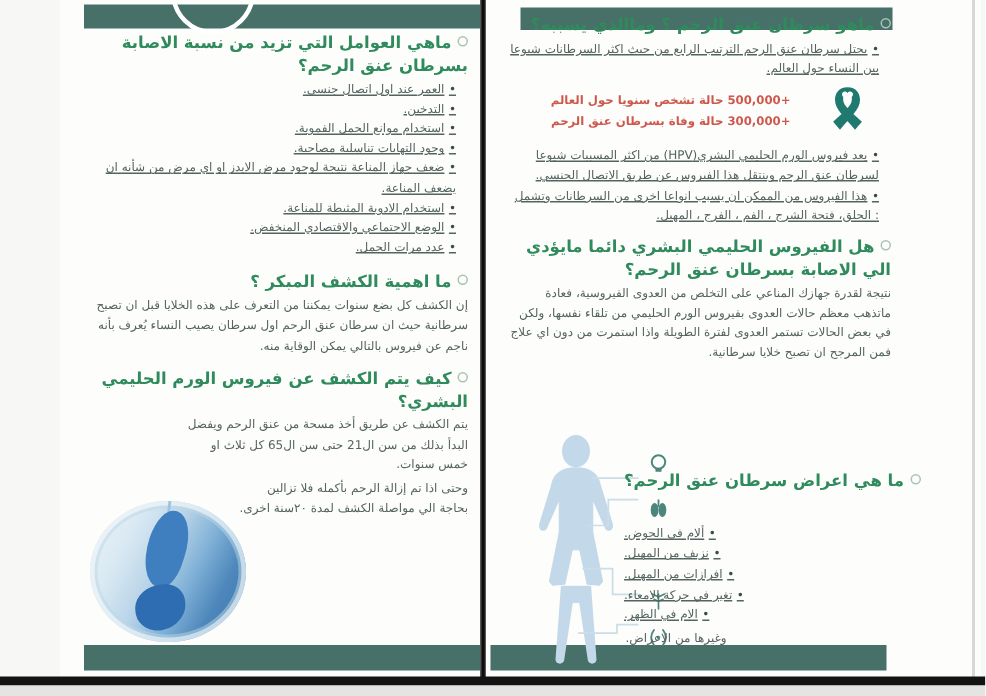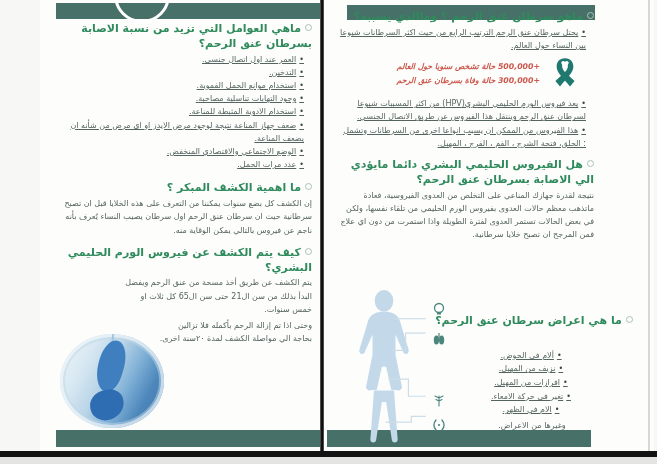--- a/index.html
+++ b/index.html
@@ -27,36 +27,36 @@
   .qhead{margin:2px 0 1px;font-size:11px;font-weight:bold;color:#2f8a5c;line-height:1.35;}
   .marker{display:inline-block;width:5px;height:5px;border:1px solid #a9c3b4;border-radius:50%;
           margin-left:4px;vertical-align:1px;}
   ul.blist{margin:1px 0 2px;padding:0 8px 0 0;list-style:none;}
   ul.blist li{margin:0;text-decoration:underline;}
   .b{color:#3c4b46;margin-left:3px;font-size:8px;}
   p.para{margin:1px 0 3px;}
   .indent1{padding-left:58px;}
   .indent2{padding-left:96px;margin-left:0;}
 
-  .stats-row{display:flex;direction:rtl;align-items:center;gap:10px;margin:3px 14px 4px 0;font-style:italic;}
+  .stats-row{display:flex;direction:rtl;align-items:center;gap:23px;margin:3px 14px 4px 0;}
   .stats-text{color:#cd584c;font-size:7.8px;line-height:1.8;font-weight:bold;}
 
   .photo-circle{position:absolute;left:60px;top:334px;width:104px;height:94px;border-radius:50%;
      background:
        linear-gradient(118deg, #eef5f9 0%, #d8e8f2 26%, #b9d4e8 44%, #7fb0d6 62%, #4d87bb 78%, #3c74a8 100%);
      box-shadow:inset 0 0 0 3px rgba(255,255,255,.55), inset 0 0 0 5px rgba(190,215,230,.5);
      overflow:hidden;}
   .glove1{position:absolute;left:38px;top:6px;width:26px;height:52px;background:#3f7fc0;border-radius:45% 55% 40% 60%;transform:rotate(18deg);}
   .glove2{position:absolute;left:30px;top:56px;width:34px;height:30px;background:#2f6db3;border-radius:55% 45% 60% 50%;transform:rotate(-12deg);}
   .swab{position:absolute;left:49px;top:-2px;width:2px;height:66px;background:#9fc6de;transform:rotate(6deg);}
 
   .figure-wrap{position:absolute;left:336px;top:290px;width:132px;height:160px;}
   .organ-icon{position:absolute;width:14px;height:14px;}
 
-  .symptoms{position:absolute;left:428px;top:312px;width:212px;direction:rtl;text-align:center;
+  .symptoms{position:absolute;left:416px;top:312px;width:212px;direction:rtl;text-align:left;
             color:#546460;font-size:8px;line-height:1.7;}
   .symptoms ul.blist{padding-right:6px;margin-top:20px;}
   .tail-note{margin:1px;padding-right:4px;}
 </style>
 </head>
 <body>
 
 <div id="canvas">
   <div class="sheet"></div>
 
@@ -67,22 +67,22 @@
   <div class="band band-fl"></div>
   <div class="band band-fr"></div>
 
   <div class="col col-left">
     <h3 class="qhead"><span class="marker"></span><span>ماهي العوامل التي تزيد من نسبة الاصابة بسرطان عنق الرحم؟</span></h3>
     <ul class="blist">
       <li><span class="b">•</span><span>العمر عند اول اتصال جنسي.</span></li>
       <li><span class="b">•</span><span>التدخين.</span></li>
       <li><span class="b">•</span><span>استخدام موانع الحمل الفموية.</span></li>
       <li><span class="b">•</span><span>وجود التهابات تناسلية مصاحبة.</span></li>
+      <li><span class="b">•</span><span>ضعف جهاز المناعة نتيجة لوجود مرض الايدز او اي مرض من شأنه ان يضعف المناعة.</span></li>
       <li><span class="b">•</span><span>استخدام الادوية المثبطة للمناعة.</span></li>
-      <li><span class="b">•</span><span>ضعف جهاز المناعة نتيجة لوجود مرض الايدز او اي مرض من شأنه ان يضعف المناعة.</span></li>
       <li><span class="b">•</span><span>الوضع الاجتماعي والاقتصادي المنخفض.</span></li>
       <li><span class="b">•</span><span>عدد مرات الحمل.</span></li>
     </ul>
 
     <h3 class="qhead" style="margin-top:10px;"><span class="marker"></span><span>ما اهمية الكشف المبكر ؟</span></h3>
     <p class="para">إن الكشف كل بضع سنوات يمكننا من التعرف على هذه الخلايا قبل ان تصبح سرطانية حيث ان سرطان عنق الرحم اول سرطان يصيب النساء يُعرف بأنه ناجم عن فيروس بالتالي يمكن الوقاية منه.</p>
 
     <h3 class="qhead" style="margin-top:9px;"><span class="marker"></span><span>كيف يتم الكشف عن فيروس الورم الحليمي البشري؟</span></h3>
     <p class="para indent1">يتم الكشف عن طريق أخذ مسحة من عنق الرحم ويفضل البدأ بذلك من سن ال21 حتى سن ال65 كل ثلاث او خمس سنوات.</p>
     <p class="para indent2">وحتى اذا تم إزالة الرحم بأكمله فلا تزالين بحاجة الي مواصلة الكشف لمدة ٢٠سنة اخرى.</p>

